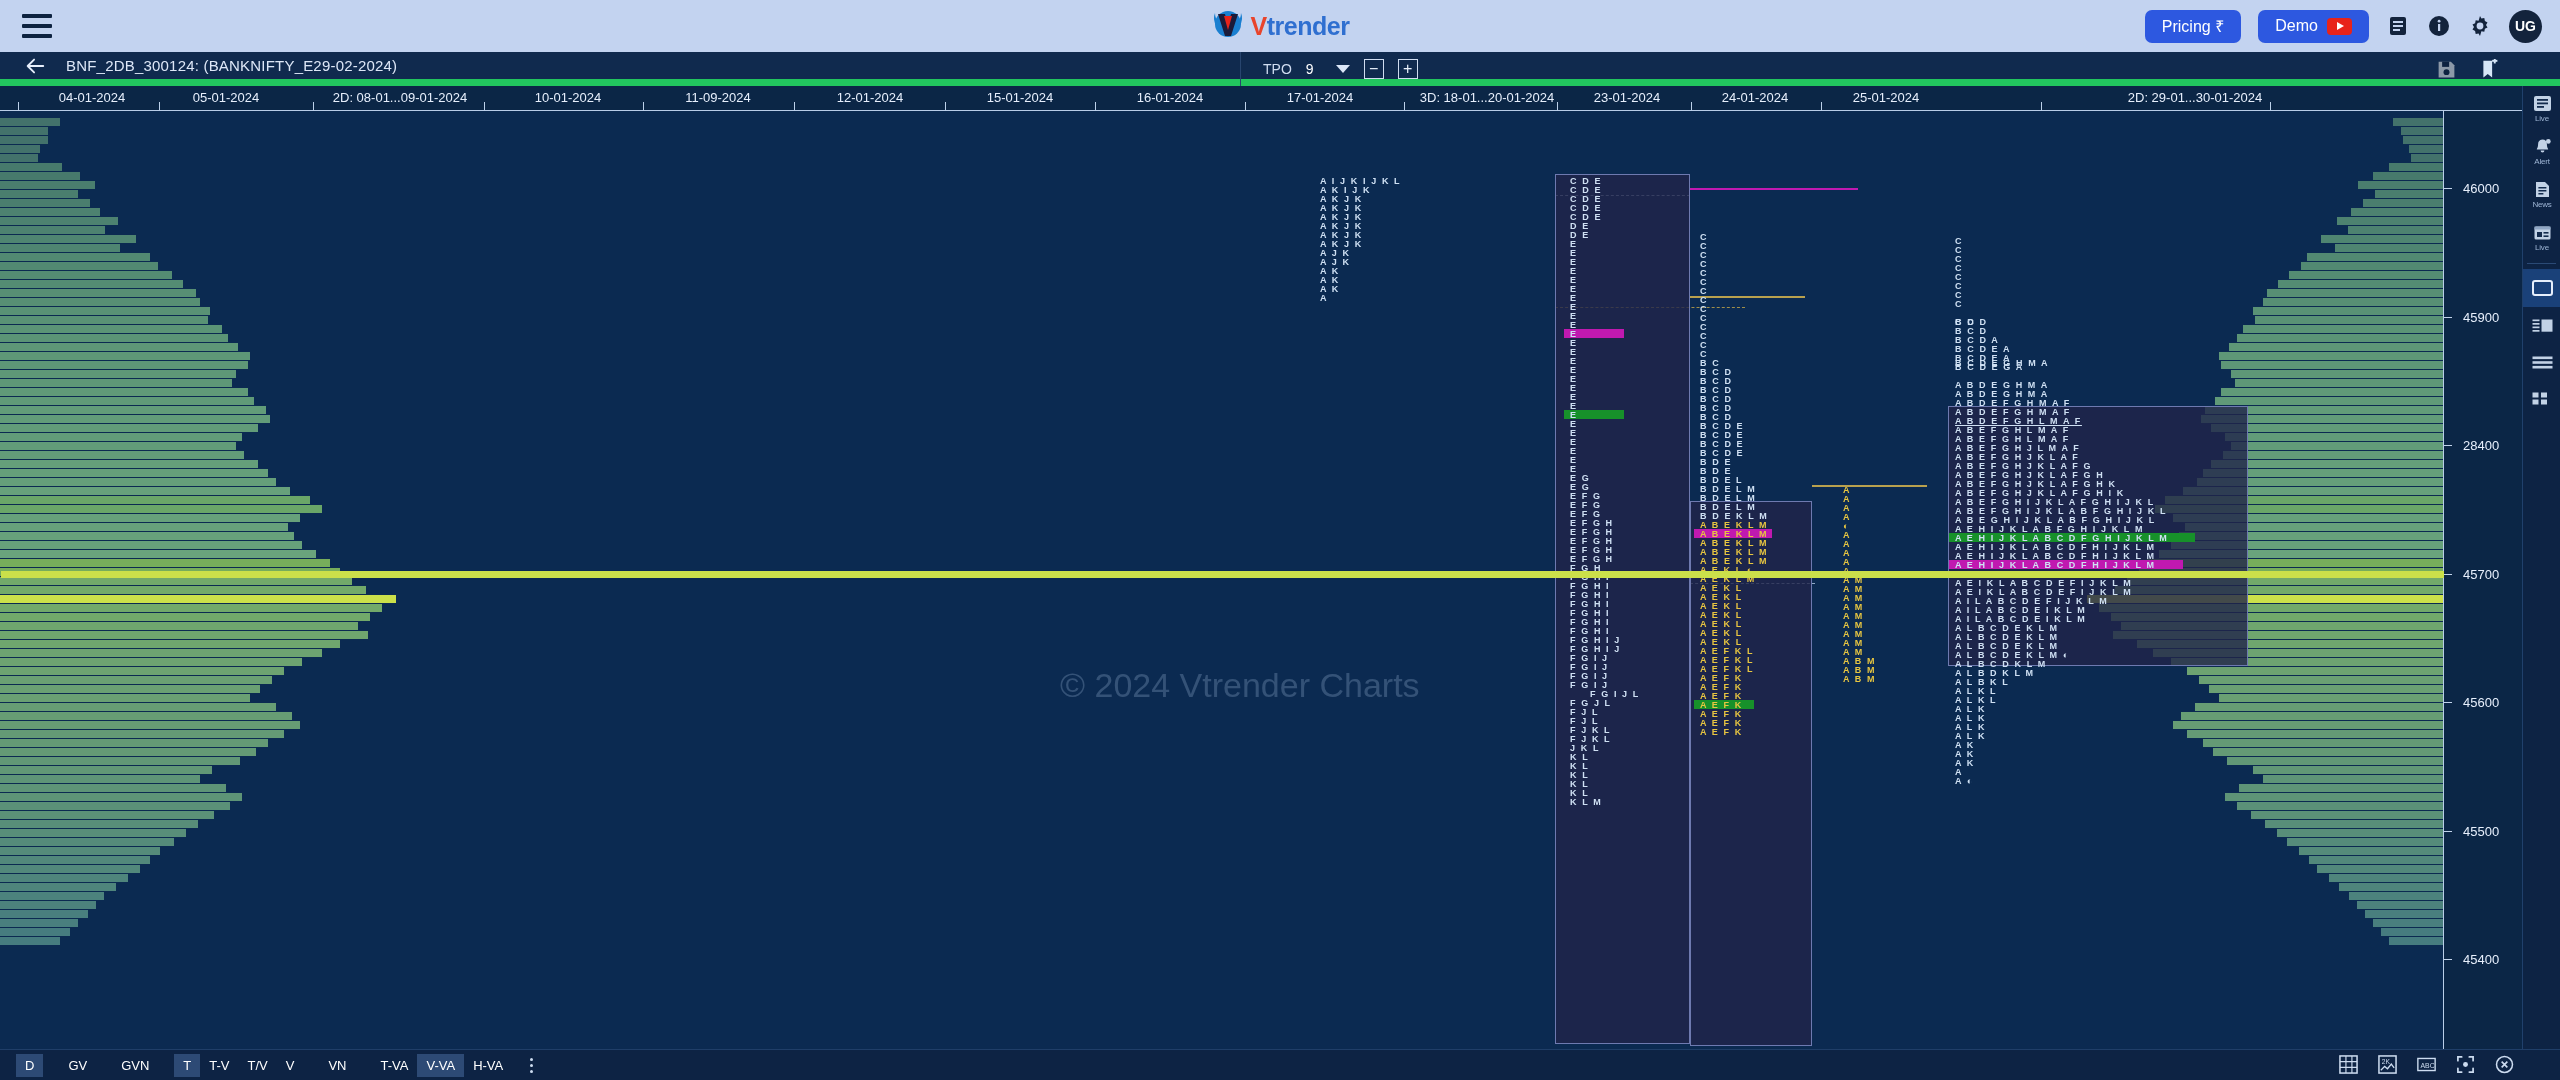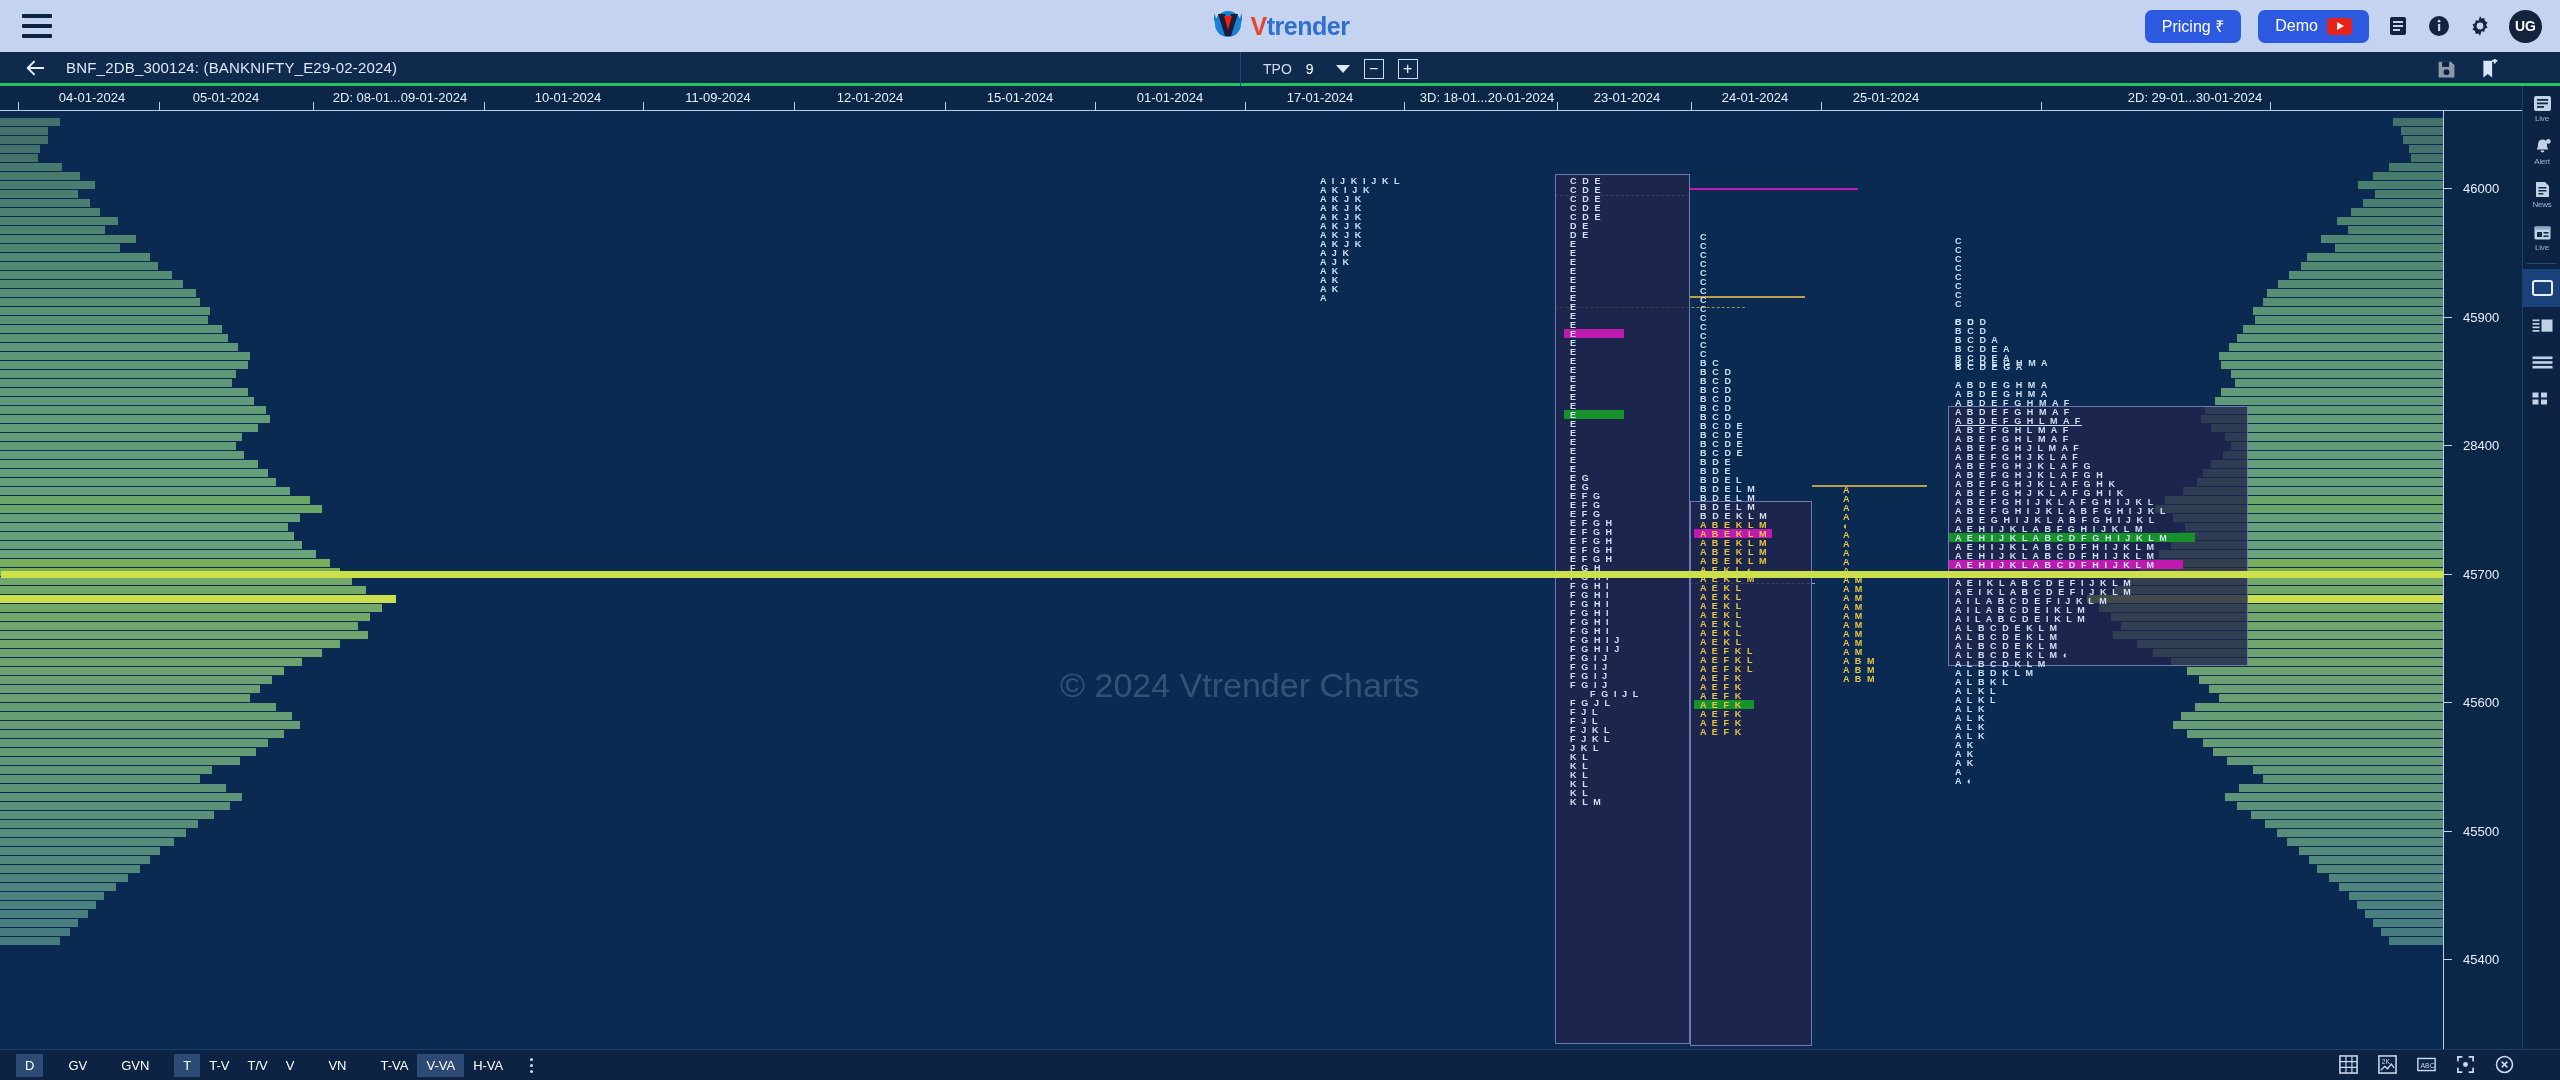--- a/index.html
+++ b/index.html
@@ -67,21 +67,21 @@
     font-size: 14px; font-weight: bold;
     display: flex; align-items: center; justify-content: center;
     cursor: pointer; margin-right: 2px;
   }
 
   
   #subbar {
     position: absolute; left: 0; top: 52px;
     width: 2560px; height: 34px;
     background: #102a4e;
-    border-bottom: 3px solid #22c55e;
+    border-bottom: 7px solid #22c55e;
     display: flex; align-items: center;
     color: #e3ecfa;
   }
   #back-arrow { margin-left: 24px; width: 22px; height: 22px; cursor: pointer; display:block; }
   #chart-title { margin-left: 20px; font-size: 15px; color: #dde7f7; letter-spacing: 0.2px; white-space: nowrap; }
   #tpo-group {
     position: absolute; left: 1240px; top: 0; height: 34px;
     display: flex; align-items: center; gap: 14px;
     border-left: 1px solid #28456e; padding-left: 22px;
   }
@@ -374,21 +374,21 @@
     <div class="date-lbl" style="left: 400px;">2D: 08-01...09-01-2024</div>
     <div class="date-tick" style="left: 484px;"></div>
     <div class="date-lbl" style="left: 568px;">10-01-2024</div>
     <div class="date-tick" style="left: 643px;"></div>
     <div class="date-lbl" style="left: 718px;">11-09-2024</div>
     <div class="date-tick" style="left: 794px;"></div>
     <div class="date-lbl" style="left: 870px;">12-01-2024</div>
     <div class="date-tick" style="left: 945px;"></div>
     <div class="date-lbl" style="left: 1020px;">15-01-2024</div>
     <div class="date-tick" style="left: 1095px;"></div>
-    <div class="date-lbl" style="left: 1170px;">01-01-2024</div>
+    <div class="date-lbl" style="left: 1170px;">16-01-2024</div>
     <div class="date-tick" style="left: 1245px;"></div>
     <div class="date-lbl" style="left: 1320px;">17-01-2024</div>
     <div class="date-tick" style="left: 1403.5px;"></div>
     <div class="date-lbl" style="left: 1487px;">3D: 18-01...20-01-2024</div>
     <div class="date-tick" style="left: 1557px;"></div>
     <div class="date-lbl" style="left: 1627px;">23-01-2024</div>
     <div class="date-tick" style="left: 1691px;"></div>
     <div class="date-lbl" style="left: 1755px;">24-01-2024</div>
     <div class="date-tick" style="left: 1820.5px;"></div>
     <div class="date-lbl" style="left: 1886px;">25-01-2024</div>

